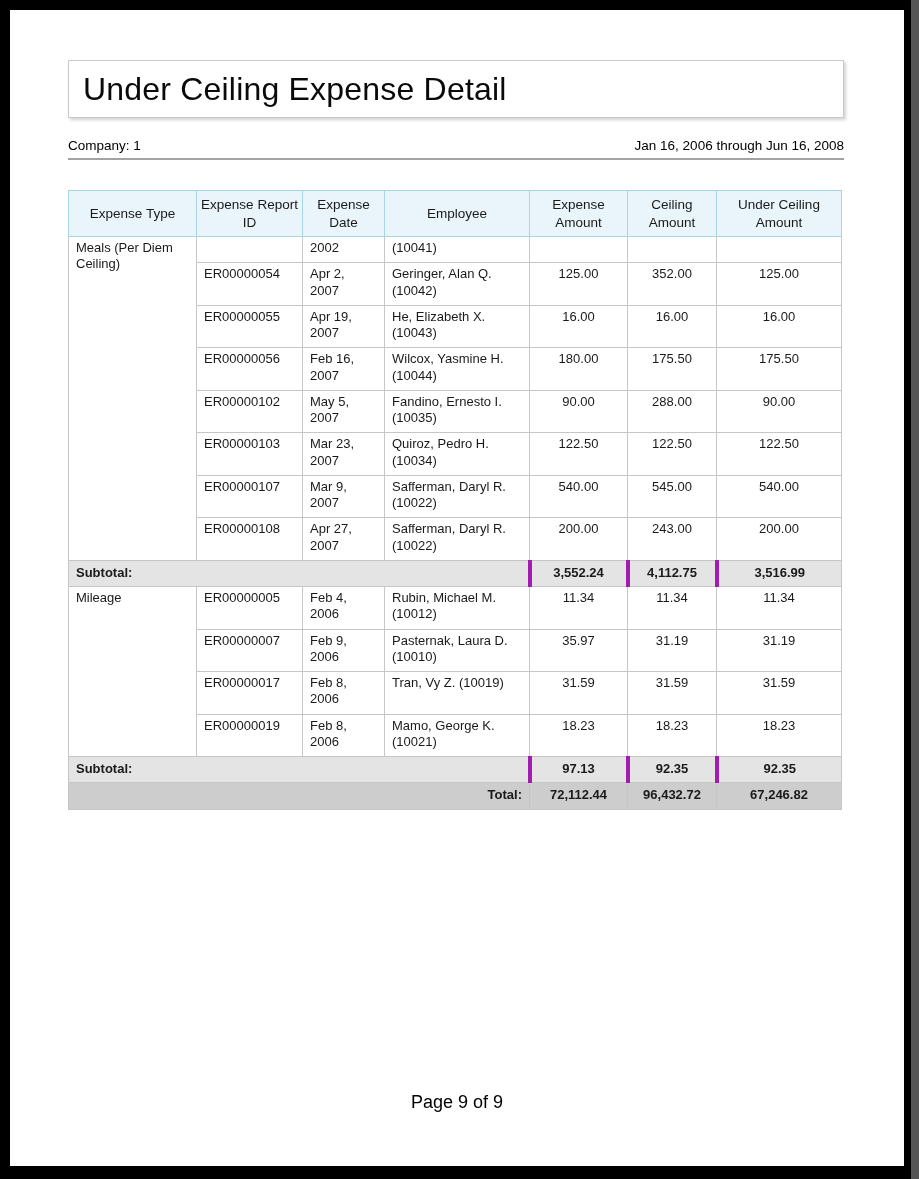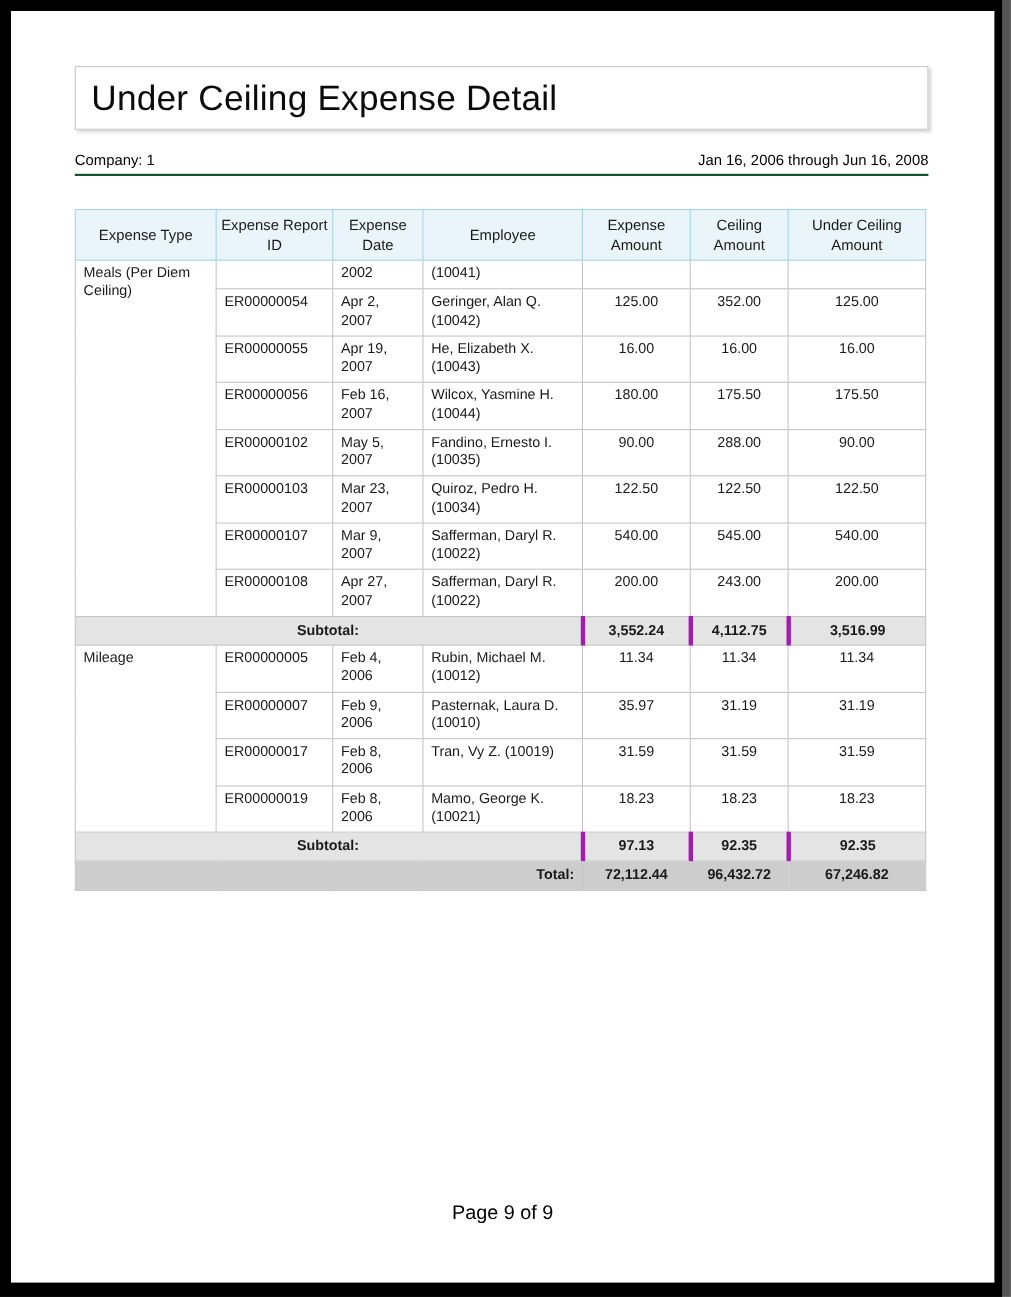--- a/index.html
+++ b/index.html
@@ -15,21 +15,21 @@
 
   .title-box {
     border:1px solid #c9c9c9; background:#fff; height:58px;
     display:flex; align-items:center; padding:0 14px;
     box-shadow:2px 2px 3px rgba(0,0,0,0.18);
   }
   .title { font-size:32px; color:#0a0a0a; letter-spacing:0.2px; white-space:nowrap; }
 
   .meta {
     display:flex; justify-content:space-between; align-items:center;
-    margin-top:20px; padding-bottom:5px; border-bottom:2px solid #14532d;
+    margin-top:20px; padding-bottom:5px; border-bottom:2px solid #a3a3a3;
     font-size:13.5px; color:#000;
   }
 
   table.report {
     margin-top:30px; border-collapse:collapse; table-layout:fixed;
     width:773px; font-size:13px; color:#1a1a1a;padding-left:48px;
   }
   table.report th {
     background:#e9f5fa; border:1px solid #a7d5e7;
     font-weight:normal; font-size:13.5px; color:#1a1a1a;
@@ -37,21 +37,21 @@
   }
   table.report td {
     border:1px solid #c6c6c6; padding:3px 7px 6px; vertical-align:top; line-height:1.25;
     overflow:hidden;
   }
   td.amount { text-align:center; }
   td.group-cell { vertical-align:top; }
   tr.subtotal-row td {
     background:#e4e4e4; font-weight:bold; padding-top:4px; padding-bottom:5px;
   }
-  tr.subtotal-row td.lbl { text-align:center; }
+  tr.subtotal-row td.lbl { text-align:left; }
   tr.subtotal-row td.amount { border-left:4px solid #a21caf; }
   tr.total-row td {
     background:#cdcdcd; font-weight:bold; padding-top:4px; padding-bottom:5px;
   }
   tr.total-row td.lbl { text-align:right; }
 
   .footer {
     position:absolute; top:1082px; left:0; width:100%;
     text-align:center; font-size:18px; color:#000;
   }

